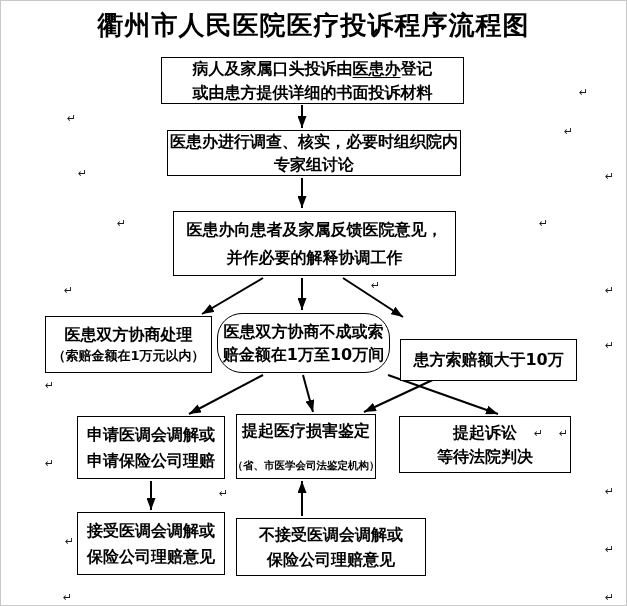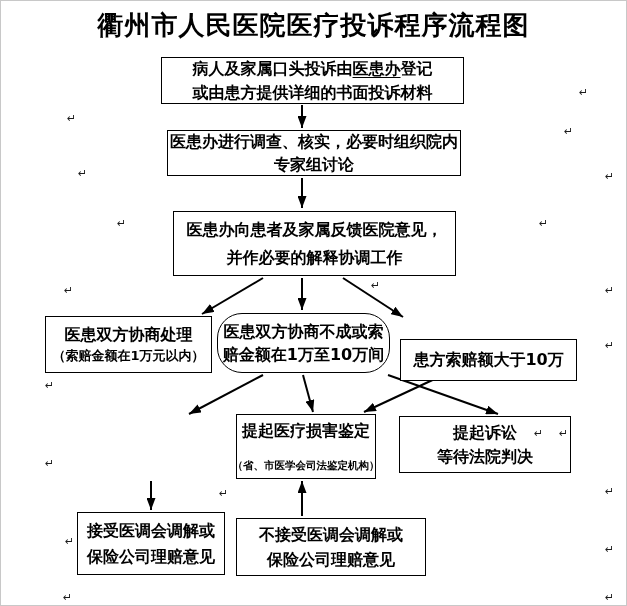--- a/index.html
+++ b/index.html
@@ -109,20 +109,24 @@
 
   <div class="node" style="left:216px;top:312px;width:173px;height:60px;border-radius:25px;">
     <div class="nline">医患双方协商不成或索</div>
     <div class="nline">赔金额在1万至10万间</div>
   </div>
 
   <div class="node" style="left:399px;top:302px;width:177px;height:42px;margin-top:36px;">
     <div class="nline">患方索赔额大于10万</div>
   </div>
 
+  <div class="node spread" style="left:76px;top:415px;width:148px;height:63px;">
+    <div class="nline">申请医调会调解或</div>
+    <div class="nline">申请保险公司理赔</div>
+  </div>
 
   <div class="node" style="left:235px;top:413px;width:140px;height:65px;gap:16px;">
     <div class="nline">提起医疗损害鉴定</div>
     <div class="nline xsmall">（省、市医学会司法鉴定机构）</div>
   </div>
 
   <div class="node spread" style="left:398px;top:415px;width:172px;height:57px;">
     <div class="nline">提起诉讼</div>
     <div class="nline">等待法院判决</div>
   </div>

